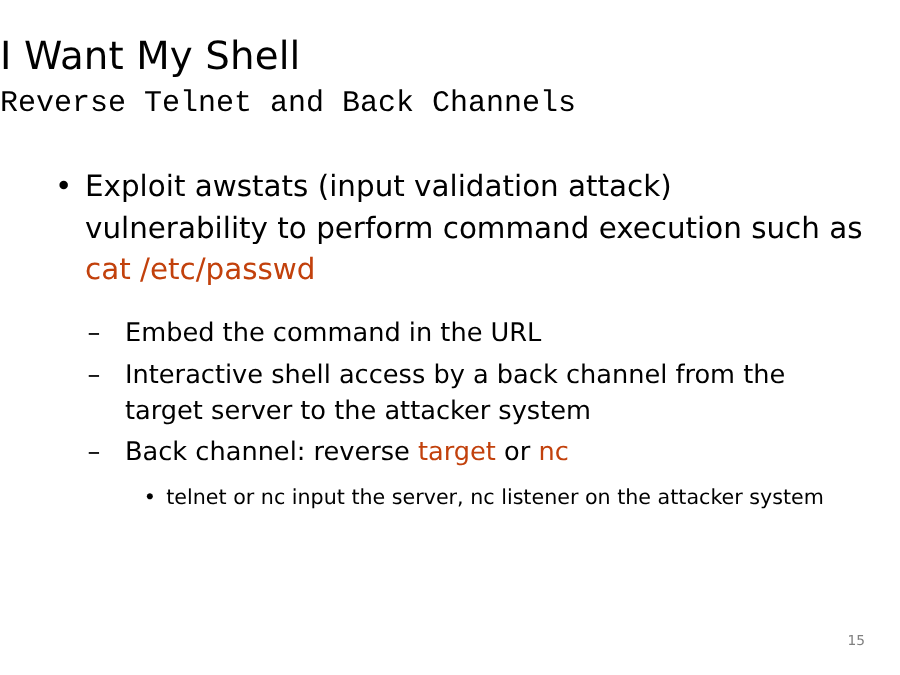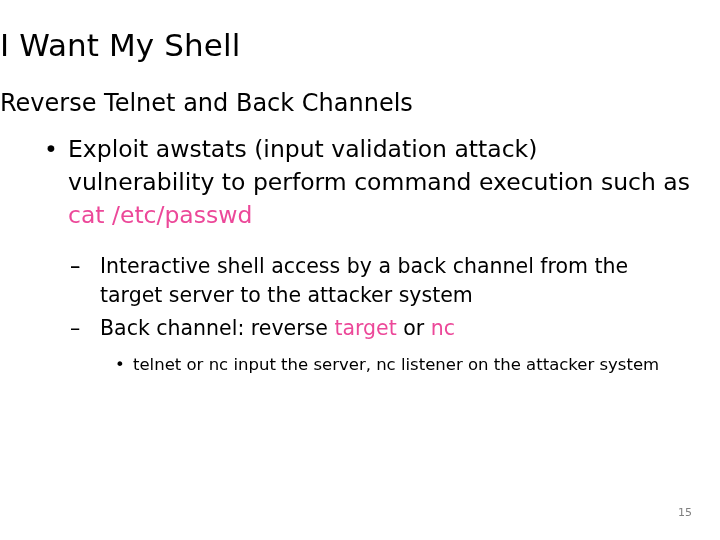--- a/index.html
+++ b/index.html
@@ -32,26 +32,27 @@
   }
   .slide-title {
     font-size: 31px;
     line-height: 38px;
     font-weight: 400;
     letter-spacing: 0.1px;
     color: #000000;
     white-space: nowrap;
   }
   .slide-subtitle {
-    margin-top: 25px;
+    margin-top: 5px;
     font-size: 24px;
     line-height: 29px;
     font-weight: 400;
     color: #000000;
     white-space: nowrap;
+    font-family: Liberation Mono, monospace;
   }
 
   
   .body-block {
     position: absolute;
     left: 0;
     top: 133px;
     width: 720px;
   }
 
@@ -100,21 +101,21 @@
   }
   .lvl3 > .marker {
     position: absolute;
     left: 115px;
     top: 0;
     font-size: 16.5px;
     line-height: 25px;
   }
 
   .hl {
-    color: #ec4899;
+    color: #c2410c;
   }
 
   
   .page-number {
     position: absolute;
     right: 28px;
     bottom: 20px;
     font-size: 11px;
     line-height: 14px;
     color: #808080;
@@ -131,21 +132,21 @@
     <div class="slide-subtitle">Reverse Telnet and Back Channels</div>
   </div>
 
   <div class="body-block">
 
     <div class="lvl1">
       <span class="marker">•</span><span>Exploit awstats (input validation attack) vulnerability to perform command execution such as </span><span class="hl">cat /etc/passwd</span>
     </div>
 
     <div class="lvl2 lvl2-first">
-      <span class="marker">–</span>
+      <span class="marker">–</span><span>Embed the command in the URL</span>
     </div>
 
     <div class="lvl2 lvl2-gap">
       <span class="marker">–</span><span>Interactive shell access by a back channel from the target server to the attacker system</span>
     </div>
 
     <div class="lvl2 lvl2-gap">
       <span class="marker">–</span><span>Back channel: reverse </span><span class="hl">target</span><span> or </span><span class="hl">nc</span>
     </div>
 

